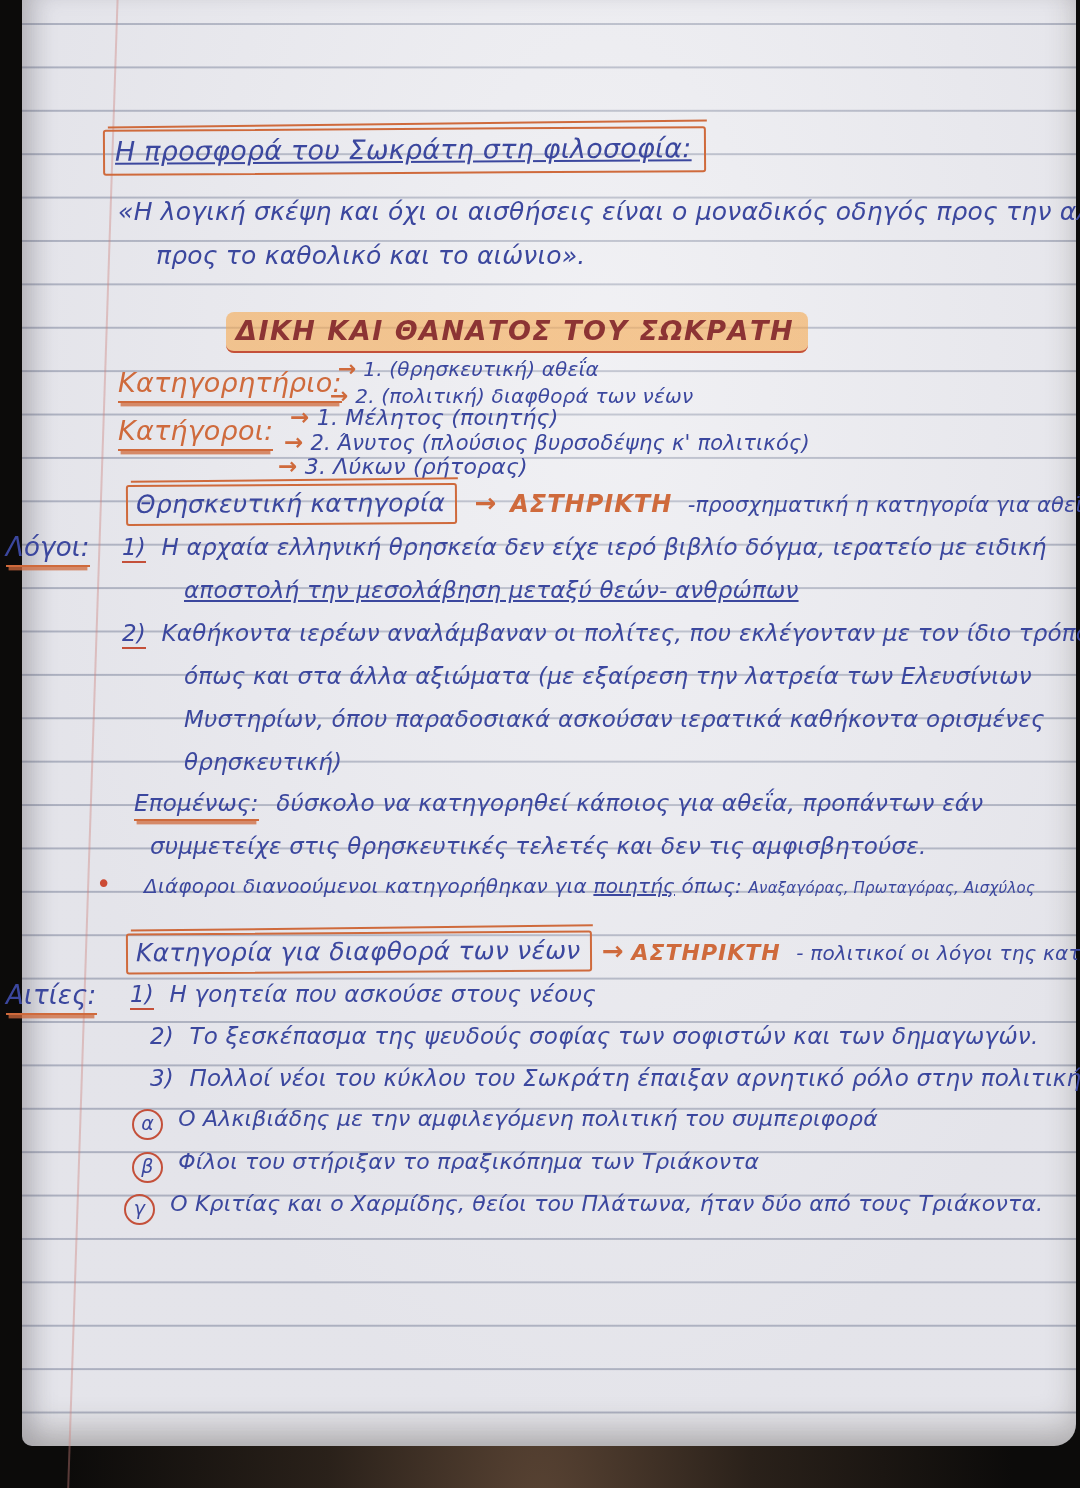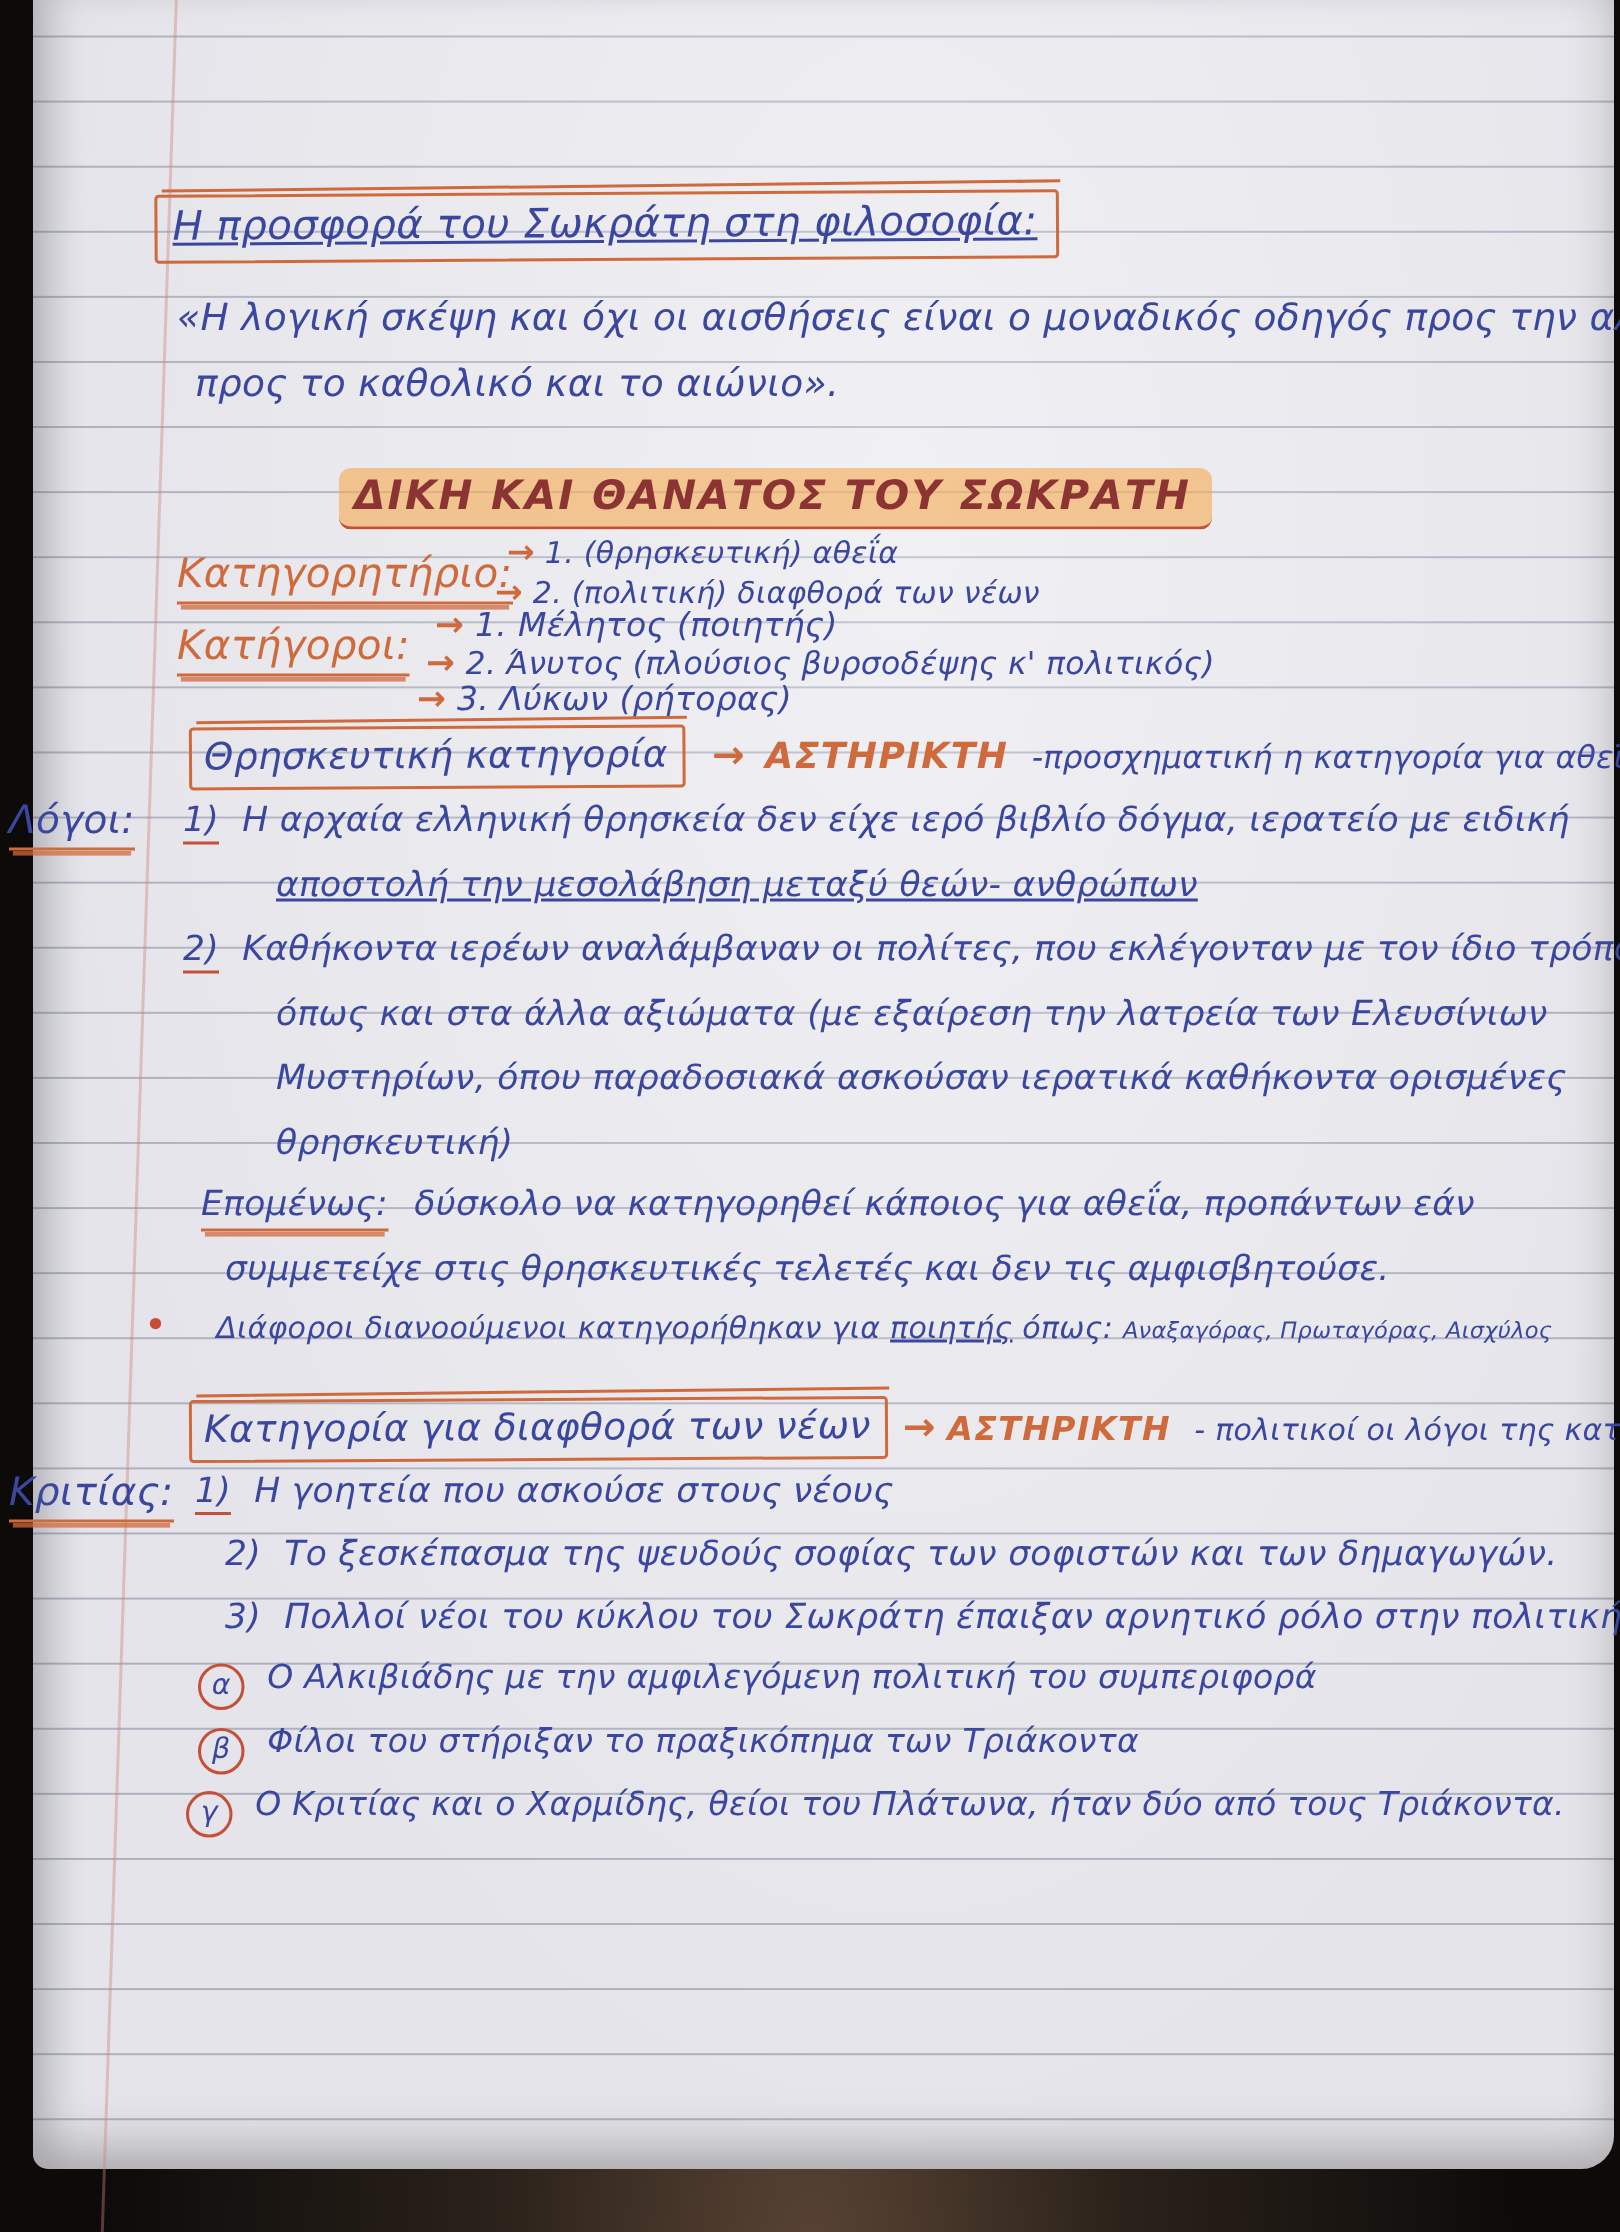--- a/index.html
+++ b/index.html
@@ -78,21 +78,21 @@
 
   <div class="content">
 
     <div class="line big" style="left:103px;top:128px;">
       <span class="obox">
         <span class="u-ink" style="font-size:27px;">Η προσφορά του Σωκράτη στη φιλοσοφία:</span>
       </span>
     </div>
 
     <div class="line big" style="left:118px;top:196px;">«Η λογική σκέψη και όχι οι αισθήσεις είναι ο μοναδικός οδηγός προς την αλήθεια</div>
-    <div class="line big" style="left:130px;top:240px;">προς το καθολικό και το αιώνιο».</div>
+    <div class="line big" style="left:156px;top:240px;">προς το καθολικό και το αιώνιο».</div>
 
     <div class="line" style="left:226px;top:314px;">
       <span class="heading">ΔΙΚΗ ΚΑΙ ΘΑΝΑΤΟΣ ΤΟΥ ΣΩΚΡΑΤΗ</span>
     </div>
 
     <div class="line sm" style="left:338px;top:355px;">
       <span class="arrow" style="font-size:22px;">→</span>
       <span>1. (θρησκευτική) αθεΐα</span>
     </div>
     <div class="line" style="left:118px;top:366px;">
@@ -158,21 +158,21 @@
     <div class="line" style="left:126px;top:932px;">
       <span class="obox" style="padding:2px 10px 4px 8px;">
         <span style="font-size:25px;">Κατηγορία για διαφθορά των νέων</span>
       </span>
       <span class="arrow" style="margin:0 0 0 2px;">→</span>
       <span class="orange-text caps" style="font-size:22px;">ΑΣΤΗΡΙΚΤΗ</span>
       <span style="font-size:20px;margin-left:8px;">- πολιτικοί οι λόγοι της καταδίκης του</span>
     </div>
 
     <div class="line" style="left:6px;top:979px;">
-      <span class="u-orange u-double" style="font-size:26px;">Κριτίας:</span>
+      <span class="u-orange u-double" style="font-size:26px;">Αιτίες:</span>
     </div>
     <div class="line" style="left:130px;top:980px;">
       <span class="num u-red">1)</span>
       <span>Η γοητεία που ασκούσε στους νέους</span>
     </div>
     <div class="line" style="left:150px;top:1022px;">
       <span class="num">2)</span>
       <span>Το ξεσκέπασμα της ψευδούς σοφίας των σοφιστών και των δημαγωγών.</span>
     </div>
     <div class="line" style="left:150px;top:1064px;">

